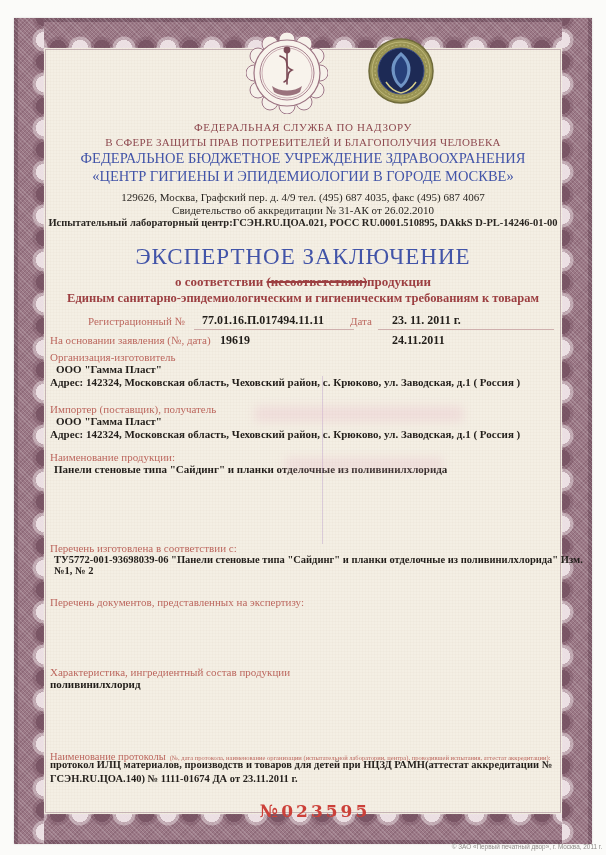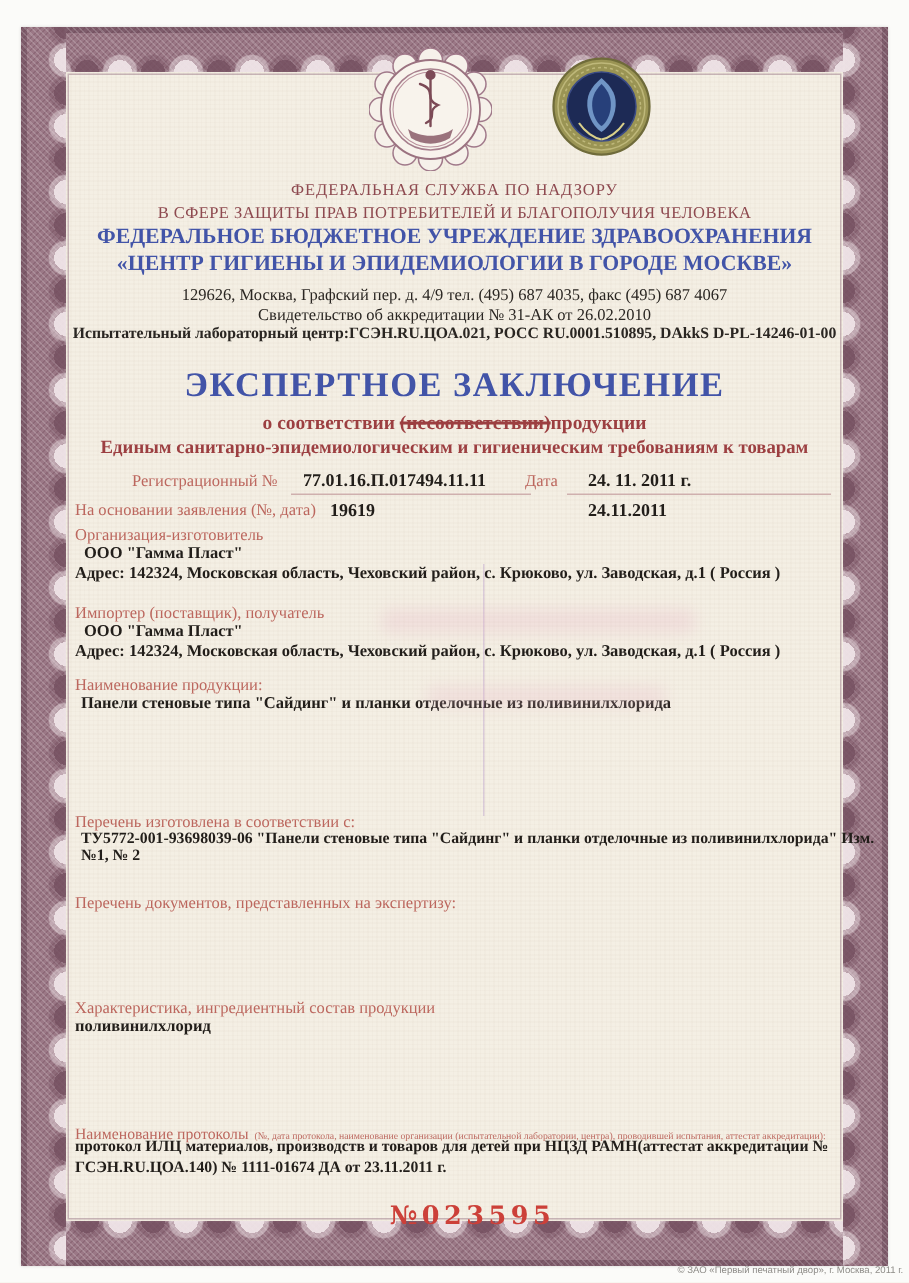--- a/index.html
+++ b/index.html
@@ -60,21 +60,21 @@
       radial-gradient(circle at 0% 50%, rgba(116,79,95,.85) 0 8px, rgba(116,79,95,.35) 8px 11px, transparent 12px);
     background-size:24px 44px,24px 44px;background-repeat:repeat-y;
     background-position:left 0,left 22px;}
   .inner-frame{position:absolute;left:31px;top:31px;right:31px;bottom:31px;
     border:1px solid rgba(160,130,142,.55);pointer-events:none;}
 
   
   .abs{position:absolute;}
   .ctr{left:30px;right:30px;text-align:center;}
   .maroon{color:#8e4a50;font-weight:normal;}
-  .blue{color:#4254a8;font-weight:bold;}
+  .blue{color:#4254a8;font-weight:normal;}
   .darkred{color:#9c3f41;font-weight:bold;}
   .label{color:#bc675e;}
   .val{color:#221e1a;font-weight:bold;}
   .sm{font-size:11px;}
   .fold-line{position:absolute;width:1px;background:rgba(150,110,190,.28);}
   .watermark{position:absolute;background:#e8b9c9;filter:blur(5px);opacity:.30;border-radius:6px;}
   .uline{position:absolute;height:1px;background:#cfb0ae;}
   .serial{color:#cc4039;font-weight:bold;font-size:17px;letter-spacing:3px;
     font-family:"DejaVu Serif","Liberation Serif",serif;padding-left:24px;}
   .credit{position:absolute;right:4px;top:843px;color:#8f8d89;font-size:8px;
@@ -159,21 +159,21 @@
   <div class="abs ctr darkred" style="top:256px;font-size:13px">
     <span>о соответствии </span><span class="strike">(несоответствии)</span><span>продукции</span>
   </div>
   <div class="abs ctr blue" style="top:226px;font-size:23px;letter-spacing:1px">ЭКСПЕРТНОЕ ЗАКЛЮЧЕНИЕ</div>
   <div class="abs ctr darkred" style="top:273px;font-size:12.5px">Единым санитарно-эпидемиологическим и гигиеническим требованиям к товарам</div>
 
   <div class="abs label sm" style="left:74px;top:297px">Регистрационный №</div>
   <div class="abs val" style="left:188px;top:295px;font-size:12px">77.01.16.П.017494.11.11</div>
   <div class="uline" style="left:180px;top:311px;width:160px"></div>
   <div class="abs label sm" style="left:336px;top:297px">Дата</div>
-  <div class="abs val" style="left:378px;top:295px;font-size:12px">24. 11. 2011 г.</div>
+  <div class="abs val" style="left:378px;top:295px;font-size:12px">23. 11. 2011 г.</div>
   <div class="uline" style="left:364px;top:311px;width:176px"></div>
 
   <div class="abs label sm" style="left:36px;top:316px">На основании заявления (№, дата)</div>
   <div class="abs val" style="left:206px;top:315px;font-size:12px">19619</div>
   <div class="abs val" style="left:378px;top:315px;font-size:12px">24.11.2011</div>
 
   <div class="abs label sm" style="left:36px;top:333px">Организация-изготовитель</div>
   <div class="abs val sm" style="left:42px;top:345px">ООО "Гамма Пласт"</div>
   <div class="abs val sm" style="left:36px;top:358px">Адрес: 142324, Московская область, Чеховский район, с. Крюково, ул. Заводская, д.1 ( Россия )</div>
 

